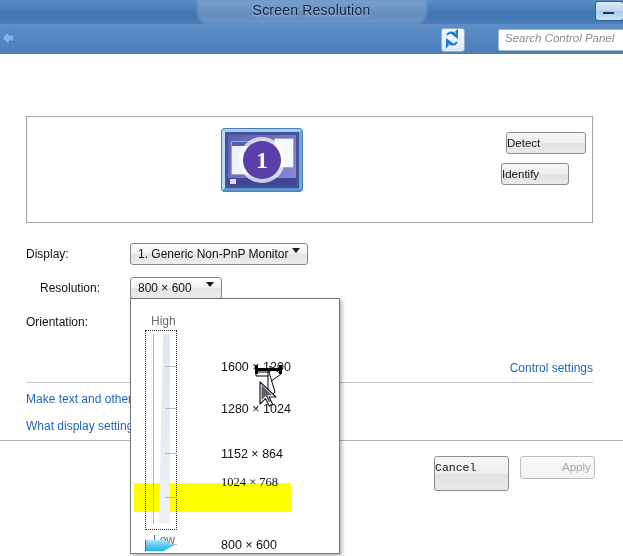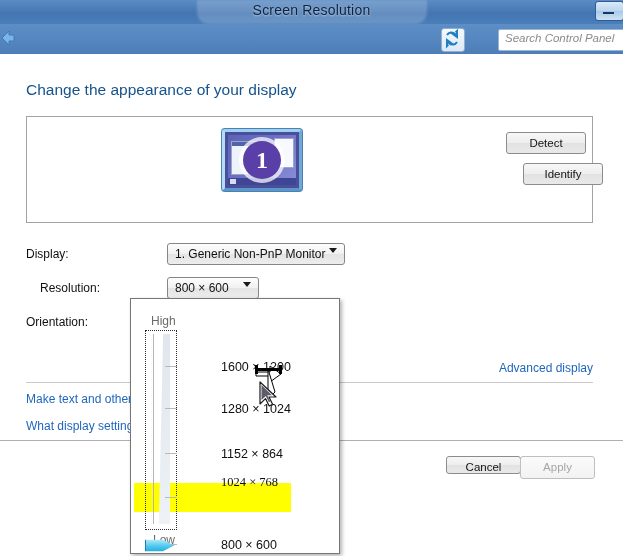--- a/index.html
+++ b/index.html
@@ -123,53 +123,53 @@
     background:#5b3fa8;
     box-shadow:0 0 0 4px rgba(255,255,255,.72);
     color:#fff;font-size:24px;line-height:38px;text-align:center;
     font-family:"Liberation Serif",serif;font-weight:bold;
   }
 
   .btn{
     box-sizing:border-box;
     border:1px solid #8c8c8c;border-radius:3px;
     background:linear-gradient(to bottom,#f7f7f7 0%,#eeeeee 48%,#e2e2e2 52%,#e9e9e9 100%);
-    font-size:11.5px;color:#141414;text-align:center;
+    font-size:11.5px;color:#141414;text-align:left;
     font-family:"Liberation Sans",sans-serif;
   }
-  .btn.disabled{color:#a6a6a6;border-color:#bfbfbf;background:linear-gradient(to bottom,#fbfbfb,#f2f2f2);}
+  .btn.disabled{color:#a6a6a6;border-color:#bfbfbf;background:linear-gradient(to bottom,#fbfbfb,#f2f2f2);padding-left:41px;}
   .btn-detect{position:absolute;left:479px;top:15px;width:80px;height:22px;line-height:20px;}
-  .btn-identify{position:absolute;left:496px;top:46px;width:80px;height:22px;line-height:20px;}
+  .btn-identify{position:absolute;left:474px;top:46px;width:68px;height:22px;line-height:20px;}
 
   .lbl{position:absolute;font-size:12px;color:#111;}
   .lbl-display{left:26px;top:193px;}
   .lbl-resolution{left:40px;top:227px;}
   .lbl-orientation{left:26px;top:261px;}
 
   .combo{
     position:absolute;box-sizing:border-box;
     border:1px solid #868686;border-radius:3px;
     background:linear-gradient(to bottom,#fdfdfd 0%,#f1f1f1 48%,#e4e4e4 52%,#ededed 100%);
-    font-size:12px;color:#111;margin-left:37px;
+    font-size:12px;color:#111;
   }
   .combo .cv{position:absolute;left:7px;top:3px;white-space:nowrap;}
   .combo .ca{position:absolute;right:7px;top:9px;}
   .combo-display{left:130px;top:189px;width:178px;height:22px;}
   .combo-res{left:130px;top:223px;width:92px;height:22px;z-index:6;}
 
   .link{position:absolute;font-size:12px;color:#1f66bd;white-space:nowrap;cursor:pointer;}
   .link-advanced{right:30px;top:307px;}
   .hr-adv{position:absolute;left:26px;top:328px;width:567px;height:1px;background:#c9c9c9;}
   .link-maketext{left:26px;top:338px;}
   .link-whatdisp{left:26px;top:365px;}
 
   .hr-bottom{position:absolute;left:0;top:386px;width:623px;height:1px;background:#b0b0b0;}
 
   .btn-ok{position:absolute;left:355px;top:402px;width:75px;height:23px;line-height:21px;}
-  .btn-cancel{position:absolute;left:446px;top:402px;width:75px;height:18px;line-height:21px;}
+  .btn-cancel{position:absolute;left:434px;top:402px;width:75px;height:35px;line-height:21px;font-family:Liberation Mono, monospace;}
   .btn-apply{position:absolute;left:520px;top:402px;width:75px;height:23px;line-height:21px;}
 
   
   .flyout{
     position:absolute;left:130px;top:244px;width:210px;height:256px;
     background:#fff;border:1px solid #767676;box-sizing:border-box;
     box-shadow:2px 2px 4px rgba(0,0,0,.30);
     z-index:20;overflow:hidden;
   }
   .fl-high{position:absolute;left:20px;top:15px;font-size:12px;color:#6b6b6b;}
@@ -233,21 +233,20 @@
       <path d="M15 13 a5 5 0 0 1 -8 1 l2 0 l-4 -3 l0 6 l1.4 -1.4" fill="none" stroke="#1f7ec4" stroke-width="2"></path>
     </svg>
   </div>
 
   <div class="search-box">
     <span class="ph">Search Control Panel</span>
   </div>
 
   <div class="content">
 
-    <div class="page-title">Change the appearance of your display</div>
 
     <div class="preview-panel">
       <div class="mon-wrap">
         <div class="mon-frame">
           <div class="mon-screen">
             <div class="mon-win-a"></div>
             <div class="mon-win-b"></div>
             <div class="mon-tray"></div>
           </div>
           <div class="mon-num">1</div>
@@ -264,21 +263,21 @@
     </div>
 
     <div class="lbl lbl-resolution">Resolution:</div>
     <div class="combo combo-res">
       <span class="cv">800 × 600</span>
       <span class="ca"><span class="tri-down"></span></span>
     </div>
 
     <div class="lbl lbl-orientation">Orientation:</div>
 
-    <div class="link link-advanced">Advanced display</div>
+    <div class="link link-advanced">Control settings</div>
     <div class="hr-adv"></div>
     <div class="link link-maketext">Make text and other</div>
     <div class="link link-whatdisp">What display setting</div>
 
     <div class="hr-bottom"></div>
     <div class="btn btn-cancel">Cancel</div>
     <div class="btn btn-apply disabled">Apply</div>
 
     <div class="flyout">
       <div class="fl-high">High</div>

